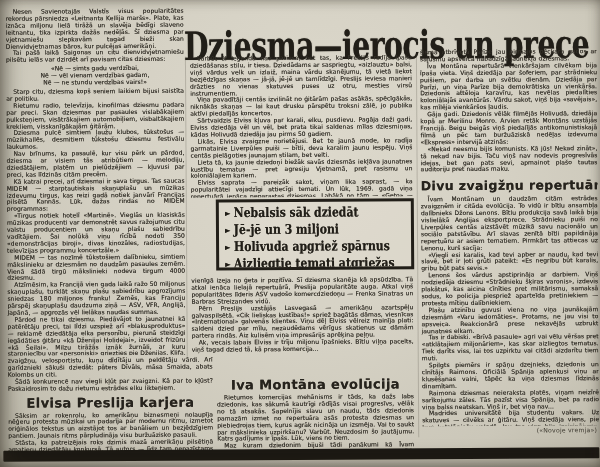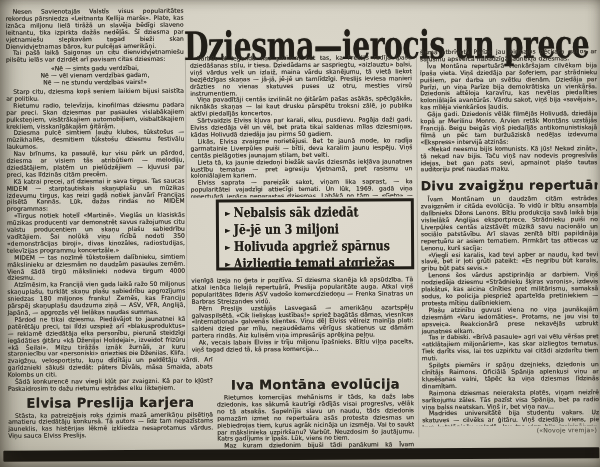--- a/index.html
+++ b/index.html
@@ -79,20 +79,21 @@
       <p>MIDEM — tas nozīmē tūkstošiem dalībnieku, simtiem mākslinieku ar dziesmām no daudzām pasaules zemēm. Vienā šādā tirgū mākslinieki nodeva tirgum 4000 dziesmu.</p>
       <p>Atzīmēsim, ka Francijā vien gada laikā ražo 50 miljonus skaņuplašu, turklāt skaņu plašu sabiedrību apgrozījums sniedzas 180 miljonos franku! Zemēs, kas Franciju pārspēj skaņuplašu daudzuma ziņā — ASV, VFR, Anglijā, Japānā, — apgrozās vēl lielākas naudas summas.</p>
       <p>Pārdod ne tikai dziesmu. Piedāvājot to jaunatnei kā patērētāju preci, tai līdzi uzspiež arī «blakusproduktus» — reklamē dziedātāja elka personību, pierunā steidzīgi iegādāties ģitāru «kā Dženijai Holidejai», izveidot frizūru «kā Šeilai». Milzu tirāžās iznāk žurnāli, ar kuru starpniecību var «personiski» griezties pie Dženijas, Klifa, Šarla...</p>
 
     </div>
 
     <div class="block" style="left:7px;top:356px;width:205px;height:96px;">
       <p class="cont">zvaigžņu, velosportistu, kuņu dīdītāju un peldētāju vārdi. Arī garīdznieki sākuši dziedāt: pāters Dīvāls, māsa Smaida, abats Kolombs un citi.</p>
       <p>Šādā konkurencē nav viegli kļūt par zvaigzni. Kā par to kļūst? Paskaidrosim to dažu rietumu estrādes elku likteņiem.</p>
       <p class="crosshead">Elvisa Preslija karjera</p>
+      <p>Sāksim ar rokenrolu, ko amerikāņu biznesmeņi nolaupīja nēģeru protesta mūzikai un padarīja par modernu ritmu, izmetot oriģinālos tekstus un aizstājot tos ar banāliem un bezjēdzīgiem pantiem. Jaunais ritms pārpludināja visu buržuāzisko pasauli.</p>
       <p>Stāsta, ka patreizējais roks dzimis mazā amerikāņu pilsētiņā amatieru dziedātāju konkursā. Tā autors — līdz tam nepazīstams jauneklis, kas histērijas lēkmē izkliedza nesaprotamus vārdus. Viņu sauca Elviss Preslijs.</p>
     </div>
 
     <div class="block" style="left:191px;top:55px;width:222px;height:142px;">
       <p>Varbūt šī leģenda nav patiesa, bet tas, ka Preslijs radīja īpašu dziedāšanas stilu, ir tiesa. Dziedādams ar saspriegtu, «aizlauztu» balsi, viņš vārdus velk un izlaiž, maina vārdu skanējumu, tā vietā liekot bezjēdzīgas skaņas — jā-jā, jē-jē un tamlīdzīgi. Preslijs ieviesa manieri drāzties no vienas skatuves puses uz otru, mesties virsū instrumentiem.</p>
       <p>Viņa pavadītāji centās izvilināt no ģitārām pašas asākās, spēcīgākās, niknākās skaņas — lai kaut drusku pārspētu troksni zālē, jo publika aktīvi piedalījās koncertos.</p>
       <p>Sārtvaidzis Elviss kļuva par karali, elku, pusdievu. Pagāja daži gadi, Elviss dziedāja vēl un vēl, bet prata tikai saldenas mīlas dziesmiņas, kādas Holivudā dziedāja jau pirms 50 gadiem.</p>
       <p>Likās, Elvisa zvaigzne norietējusi. Bet te jaunā mode, ko radīja garmatainie Liverpūles puiši — bītli, deva karalim jaunu iespēju. Viņš centās pielāgoties jaunajam stilam, bet velti.</p>
       <p>Lieta tā, ka jaunie dziedoņi biežāk savās dziesmās iekļāva jaunatnes kustību tematus — pret agresiju Vjetnamā, pret rasismu un koloniālajiem kariem.</p>
       <p>Elviss saprata — pareizāk sakot, viņam lika saprast, — ka popularitātei vajadzīgi attiecīgi temati. Un lūk, 1969. gadā viņa repertuārā ienāca neparastas dziesmas. Labākā no tām — «Geto» — stāstīja par jauna nabaga likteni Savienotajās Valstīs, kura</p>

